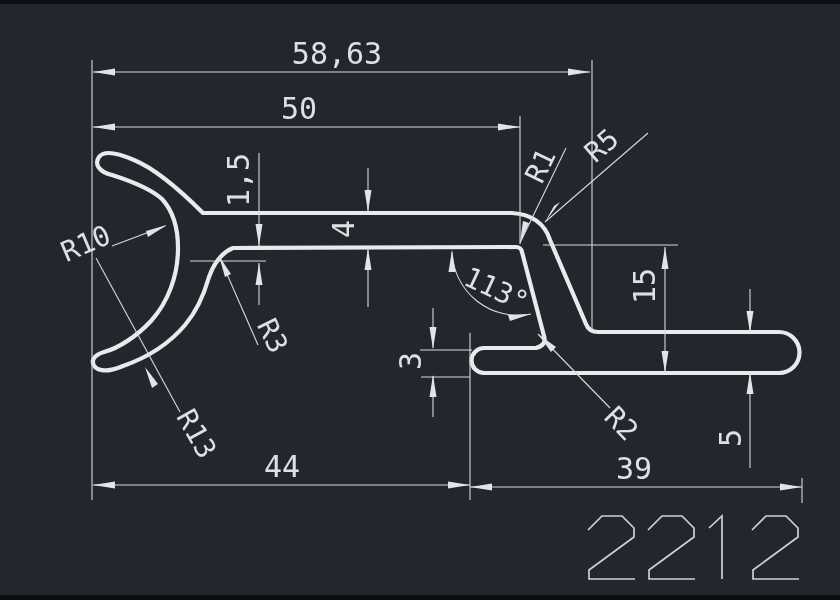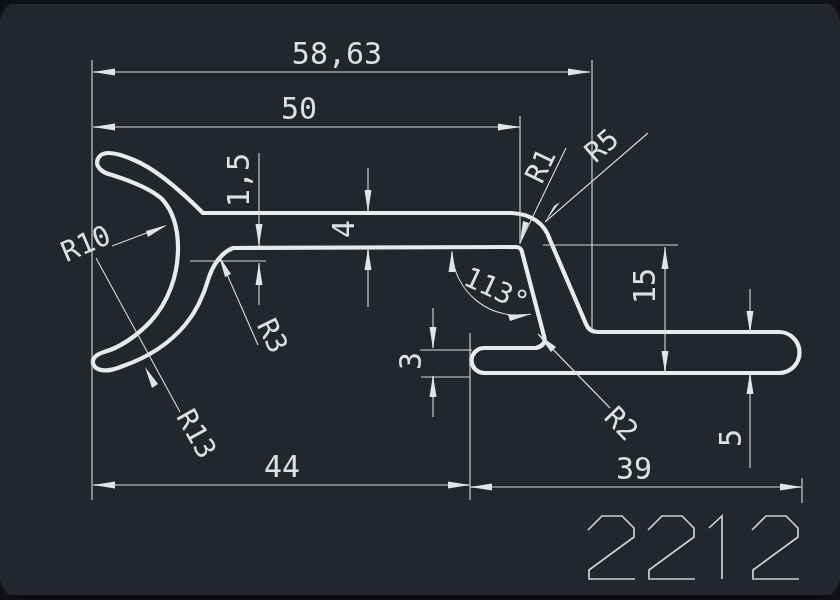--- a/index.html
+++ b/index.html
@@ -1,17 +1,17 @@
 <!DOCTYPE html>
 <html><head>
 <meta charset="utf-8">
 <style>
   html,body{margin:0;padding:0;background:#101114;}
   .stage{position:relative;width:840px;height:600px;background:#23262c;overflow:hidden;
-         font-family:"DejaVu Sans Mono", monospace;border-radius:24px;}
+         font-family:"DejaVu Sans Mono", monospace;}
   svg{display:block}
   .dimtxt{fill:#dde1e4;font-family:"DejaVu Sans Mono", monospace;font-size:30px;}
   .radtxt{fill:#dde1e4;font-family:"DejaVu Sans Mono", monospace;font-size:28px;}
   .thin{stroke:#d7dbdf;stroke-width:1.1;fill:none;}
   .prof{stroke:#e8eaec;stroke-width:4.2;fill:none;stroke-linejoin:round;stroke-linecap:round;}
   .arr{fill:#e2e5e8;stroke:none;}
   .pn{stroke:#ccd1d5;stroke-width:1.7;fill:none;stroke-linejoin:miter;}
 </style>
 </head>
 <body>

